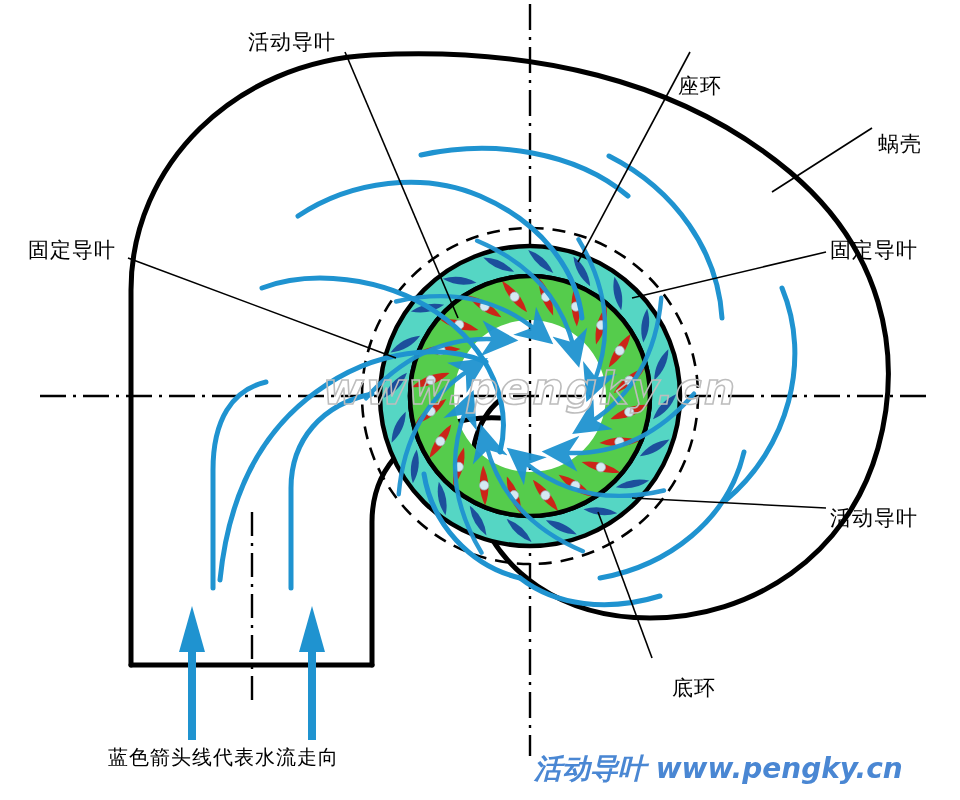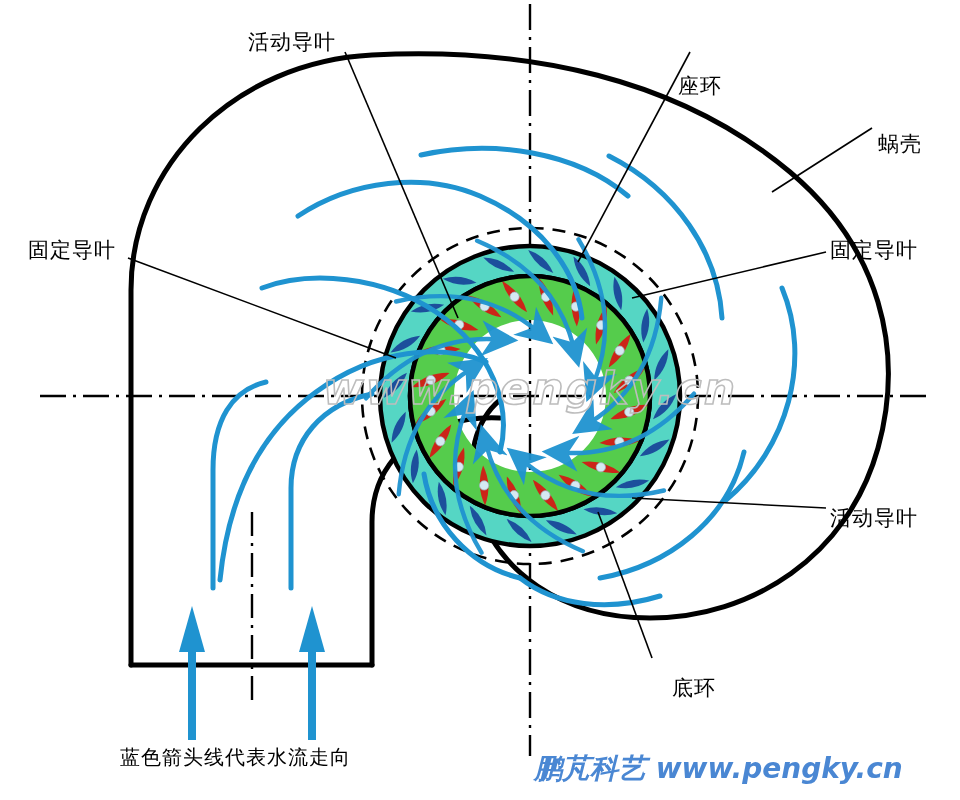--- a/index.html
+++ b/index.html
@@ -225,16 +225,16 @@
   </svg>
 
   <div class="lbl" style="left:248px; top:28px;">活动导叶</div>
   <div class="lbl" style="left:678px; top:28px;margin-top:44px;">座环</div>
   <div class="lbl" style="left:878px; top:106px;margin-top:24px;">蜗壳</div>
   <div class="lbl" style="left:28px;  top:236px;">固定导叶</div>
   <div class="lbl" style="left:830px; top:236px;">固定导叶</div>
   <div class="lbl" style="left:830px; top:504px;">活动导叶</div>
   <div class="lbl" style="left:672px; top:674px;">底环</div>
 
-  <div class="caption" style="left:120px; top:744px;">蓝色箭头线代表水流走向</div>
-  <div class="brand" style="left:534px; top:750px;">鹏芃科艺 www.pengky.cn</div>
+  <div class="caption" style="left:108px; top:744px;">蓝色箭头线代表水流走向</div>
+  <div class="brand" style="left:534px; top:750px;">活动导叶 www.pengky.cn</div>
 
 </div>
 
 </body></html>

